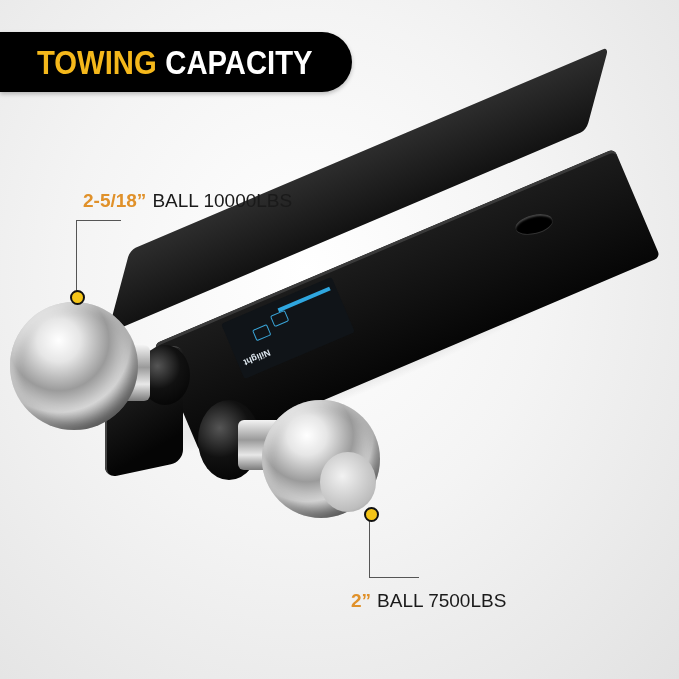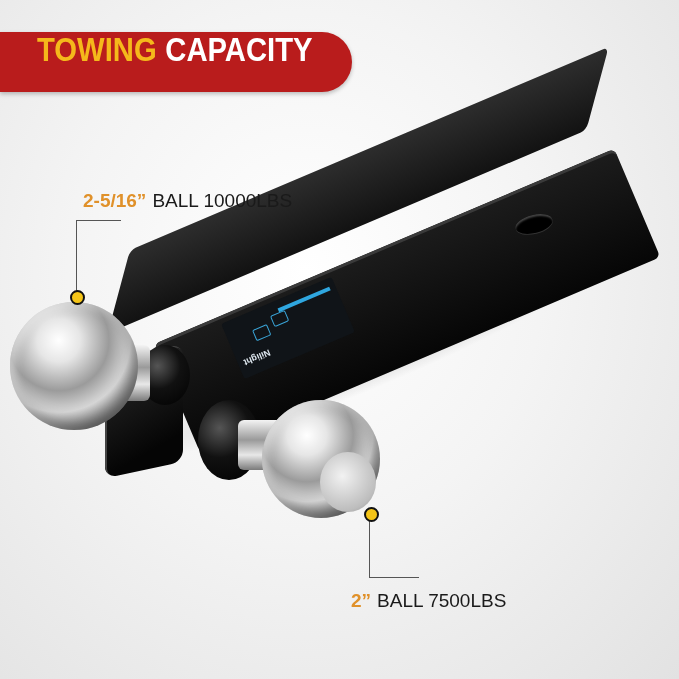--- a/index.html
+++ b/index.html
@@ -3,23 +3,24 @@
   <meta charset="utf-8">
   <style>
     html, body { margin: 0; padding: 0; }
     body {
       width: 679px; height: 679px; overflow: hidden; position: relative;
       background: radial-gradient(ellipse at 45% 40%, #ffffff 0%, #f4f4f4 45%, #e2e2e2 100%);
       font-family: "Liberation Sans", sans-serif;
     }
     .banner {
       position: absolute; left: 0; top: 32px; width: 352px; height: 60px;
-      background: #b91c1c; border-radius: 0 30px 30px 0;
-      display: flex; align-items: flex-start; padding-left: 37px; box-sizing: border-box;
+      background: #000000; border-radius: 0 30px 30px 0;
+      display: flex; align-items: center; padding-left: 37px; box-sizing: border-box;
       box-shadow: 0 2px 4px rgba(0,0,0,0.25);
+      text-decoration: underline;
     }
     .banner span {
       font-family: "Liberation Sans", sans-serif; font-weight: 700;
       font-size: 34px; letter-spacing: 0px; transform: scaleX(0.82); transform-origin: left center;
       display: inline-block; line-height: 1;
     }
     .banner .accent { color: #f5b81b; }
     .banner .white { color: #ffffff; margin-left: 10px; }
     .title-wrap { display: flex; transform: scaleX(0.86); transform-origin: left center; }
     .title-wrap span { transform: none; }
@@ -119,21 +120,21 @@
 <div class="collar" style="left:140px;top:345px;width:50px;height:60px;"></div>
 <div class="shank" style="left:90px;top:345px;width:60px;height:56px;"></div>
 <div class="ball" style="left:10px;top:302px;width:128px;height:128px;"></div>
 
 <div class="collar" style="left:198px;top:400px;width:62px;height:80px;"></div>
 <div class="shank" style="left:238px;top:420px;width:52px;height:50px;"></div>
 <div class="ball" style="left:262px;top:400px;width:118px;height:118px;"></div>
 <div class="ball-cap" style="left:320px;top:452px;width:56px;height:60px;"></div>
 
 <div class="callout c1">
-  <span class="size">2-5/16”</span><span class="rest">BALL 10000LBS</span>
+  <span class="size">2-5/18”</span><span class="rest">BALL 10000LBS</span>
 </div>
 <div class="line" style="left:76px;top:220px;width:1px;height:78px;"></div>
 <div class="line" style="left:76px;top:220px;width:45px;height:1px;"></div>
 <div class="dot" style="left:70px;top:290px;"></div>
 
 <div class="line" style="left:369px;top:514px;width:1px;height:63px;"></div>
 <div class="line" style="left:369px;top:577px;width:50px;height:1px;"></div>
 <div class="dot" style="left:364px;top:507px;"></div>
 <div class="callout c2">
   <span class="size">2”</span><span class="rest">BALL 7500LBS</span>

